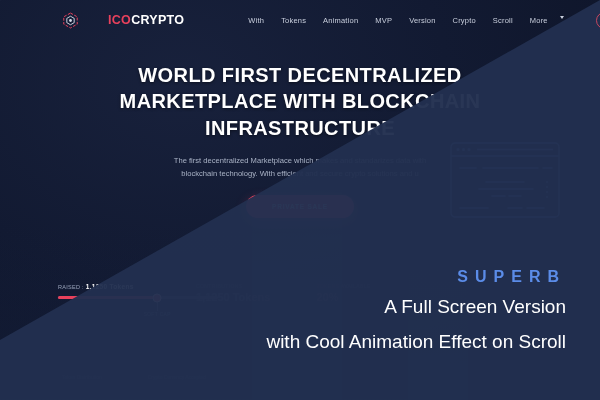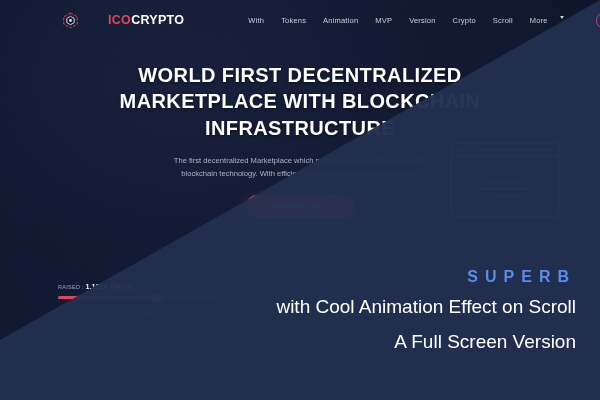--- a/index.html
+++ b/index.html
@@ -116,21 +116,21 @@
     opacity:.97;
   }
   .overlay-texture {
     position:absolute; inset:0; z-index:26; pointer-events:none;
     clip-path: polygon(100% 0, 100% 100%, 0 100%, 0 340px);
     background-image:
       linear-gradient(118deg, rgba(255,255,255,.02) 0 1px, transparent 1px 38px);
   }
 
   
-  .promo { position:absolute; right:24px; top:268px; z-index:40; text-align:right; }
+  .promo { position:absolute; right:34px; top:268px; z-index:40; text-align:right; }
   .promo-kicker {
     color:#5b8ce8; font-size:16px; font-weight:bold; letter-spacing:7px;
   }
   .promo-line {
     color:#ffffff; font-size:19px; line-height:1.40; font-weight:normal;
     margin-top:8px; white-space:nowrap;
   }
 </style>
 </head>
 <body>
@@ -235,17 +235,17 @@
       <div class="bar-knob"></div>
       <div class="softcap-label">SOFT CAP</div>
     </div>
   </div>
 
   <div class="overlay"></div>
   <div class="overlay-texture"></div>
 
   <div class="promo">
     <div class="promo-kicker">SUPERB</div>
+    <div class="promo-line">A Full Screen Version</div>
     <div class="promo-line">with Cool Animation Effect on Scroll</div>
-    <div class="promo-line">A Full Screen Version</div>
   </div>
 
 </div>
 
 </body></html>

